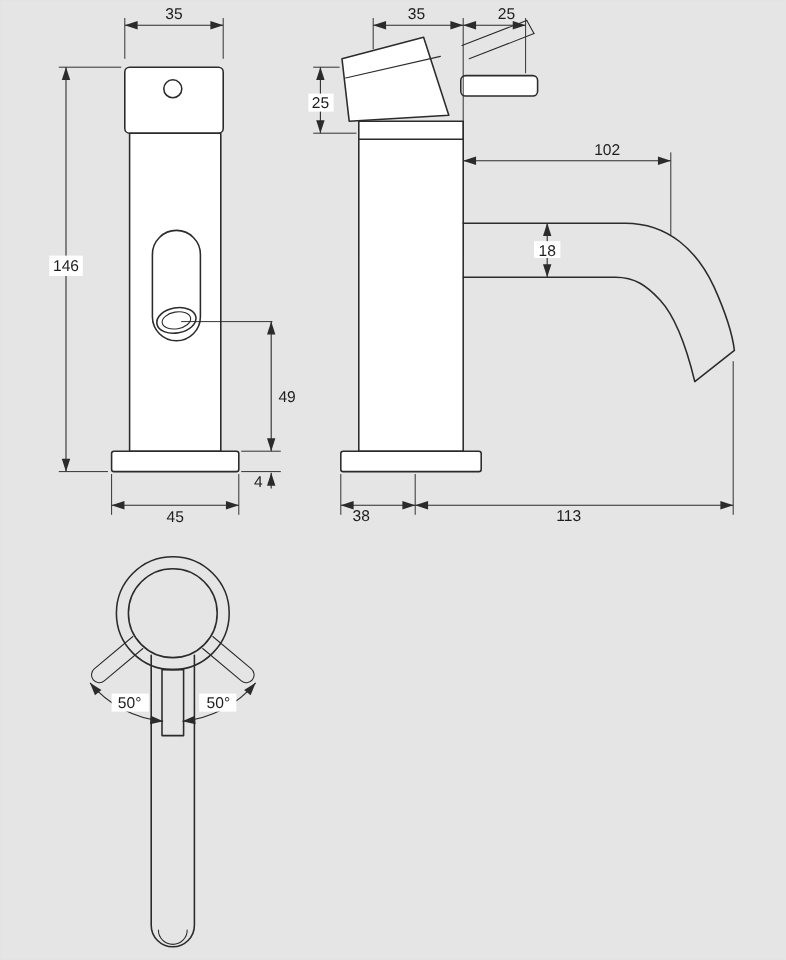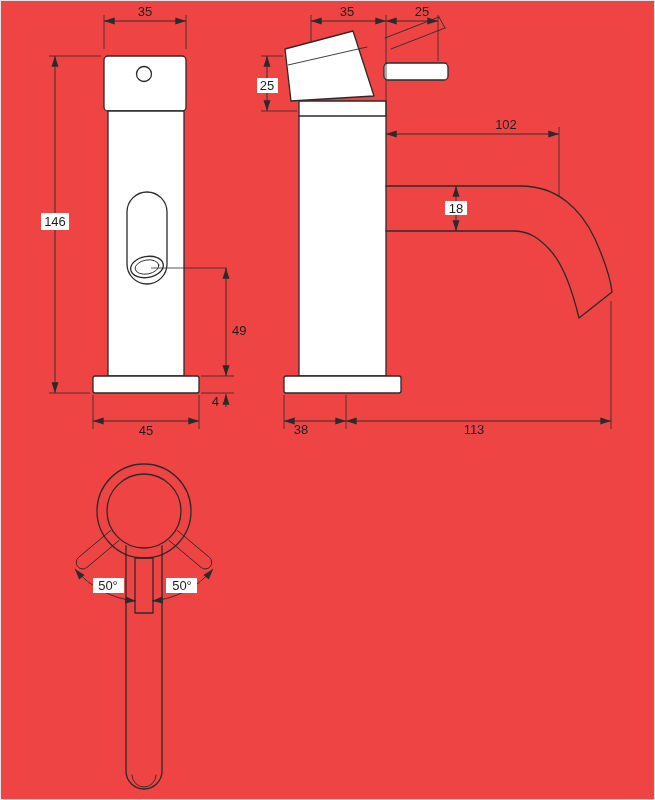--- a/index.html
+++ b/index.html
@@ -1,17 +1,17 @@
 <!DOCTYPE html>
 <html><head>
 <meta charset="utf-8">
 <style>
   html,body { margin:0; padding:0; background:#ffffff; }
   .canvas {
-    position:relative; width:655px; height:800px; background:#ef4444;
+    position:relative; width:655px; height:800px; background:#e5e5e5;
     box-sizing:border-box; border:1px solid #e3e3e3;
     font-family:"Liberation Sans", sans-serif;
     text-align:center;
   }
   svg { display:block; }
   .outline { fill:none; stroke:#2b2b2b; stroke-width:1.3; stroke-linejoin:round; stroke-linecap:round; }
   .outline-fill { fill:#ffffff; stroke:#2b2b2b; stroke-width:1.3; stroke-linejoin:round; }
   .thin { fill:none; stroke:#2b2b2b; stroke-width:0.9; stroke-linecap:round; }
   .dim { fill:none; stroke:#2b2b2b; stroke-width:0.9; }
   .ext { fill:none; stroke:#2b2b2b; stroke-width:0.8; }

